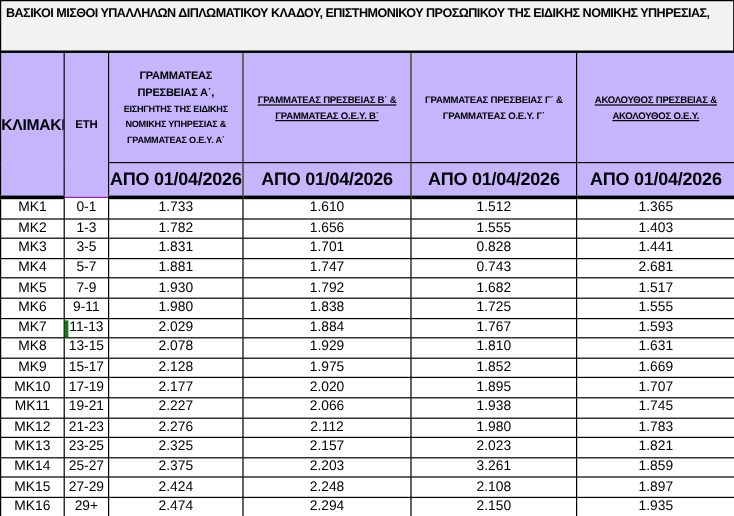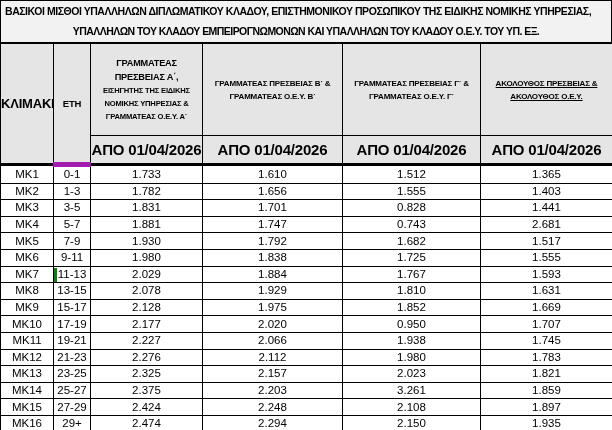--- a/index.html
+++ b/index.html
@@ -19,57 +19,56 @@
     font-size: 10.5px; font-weight: bold; letter-spacing: -0.55px; color: #000; white-space: nowrap;
   }
   table.grid {
     position: absolute; left: 0; top: 43px; width: 612px;
     border-collapse: collapse; table-layout: fixed;
   }
   table.grid td, table.grid th {
     border: 1px solid #000; padding: 0; text-align: center; color: #000;
     overflow: hidden;
   }
-  th { background: #e5e5e5; font-weight: bold; font-size: 8px; letter-spacing: -0.2px; line-height: 13px; }
+  th { background: #c4b5fd; font-weight: bold; font-size: 8px; letter-spacing: -0.2px; line-height: 13px; }
   th.date { font-size: 15px; font-weight: bold; height: 27px; }
   tr.head-main th { height: 91px; }
   tr.head-date th { border-bottom: 3px solid #000; }
   td { font-size: 11.5px; height: 15.6px; line-height: 15px; }
   td.eth { position: relative; }
   .green-mark { position: absolute; left: 0; top: 1px; width: 3px; height: 14px; background: #107c10; }
 </style>
 </head>
 <body>
 
 <div class="sheet">
   <div class="title-box">
     <div class="title-line1">ΒΑΣΙΚΟΙ ΜΙΣΘΟΙ ΥΠΑΛΛΗΛΩΝ ΔΙΠΛΩΜΑΤΙΚΟΥ ΚΛΑΔΟΥ, ΕΠΙΣΤΗΜΟΝΙΚΟΥ ΠΡΟΣΩΠΙΚΟΥ ΤΗΣ ΕΙΔΙΚΗΣ ΝΟΜΙΚΗΣ ΥΠΗΡΕΣΙΑΣ,</div>
-    <div class="title-line2">ΥΠΑΛΛΗΛΩΝ ΤΟΥ ΚΛΑΔΟΥ ΕΜΠΕΙΡΟΓΝΩΜΟΝΩΝ ΚΑΙ ΥΠΑΛΛΗΛΩΝ ΤΟΥ ΚΛΑΔΟΥ Ο.Ε.Υ. ΤΟΥ ΥΠ. ΕΞ.</div>
   </div>
 
   <table class="grid">
     <colgroup>
       <col style="width:53px">
       <col style="width:37px">
       <col style="width:112px">
       <col style="width:140px">
       <col style="width:138px">
       <col style="width:132px">
     </colgroup>
     <tbody>
         <tr class="head-main">
       <th rowspan="2" style="font-size:13px;border-bottom:3px solid #000;">ΚΛΙΜΑΚΙΟ</th>
-      <th rowspan="2" style="font-size:9.5px;border-bottom:5px solid #a21caf;">ΕΤΗ</th>
+      <th rowspan="2" style="font-size:9.5px;border-bottom:1px solid #a21caf;">ΕΤΗ</th>
       <th>
         <div class="big" style="font-size:9.2px;line-height:14px;">ΓΡΑΜΜΑΤΕΑΣ</div>
         <div class="big" style="font-size:9.2px;line-height:14px;">ΠΡΕΣΒΕΙΑΣ Α΄,</div>
         <div style="padding:0 4px;font-size:7.6px;line-height:13px;">ΕΙΣΗΓΗΤΗΣ ΤΗΣ ΕΙΔΙΚΗΣ ΝΟΜΙΚΗΣ ΥΠΗΡΕΣΙΑΣ &amp; ΓΡΑΜΜΑΤΕΑΣ Ο.Ε.Υ. Α΄</div>
       </th>
       <th>
-            <div style="padding:0 6px;">ΓΡΑΜΜΑΤΕΑΣ ΠΡΕΣΒΕΙΑΣ Β΄ &amp; ΓΡΑΜΜΑΤΕΑΣ Ο.Ε.Υ. Β΄</div>
+            <div style="padding:0 6px;text-decoration:underline;">ΓΡΑΜΜΑΤΕΑΣ ΠΡΕΣΒΕΙΑΣ Β΄ &amp; ΓΡΑΜΜΑΤΕΑΣ Ο.Ε.Υ. Β΄</div>
           </th>
       <th>
             <div style="padding:0 6px;">ΓΡΑΜΜΑΤΕΑΣ ΠΡΕΣΒΕΙΑΣ Γ΄ &amp; ΓΡΑΜΜΑΤΕΑΣ Ο.Ε.Υ. Γ΄</div>
           </th>
       <th>
             <div style="padding:0 10px;text-decoration:underline;">ΑΚΟΛΟΥΘΟΣ ΠΡΕΣΒΕΙΑΣ &amp; ΑΚΟΛΟΥΘΟΣ Ο.Ε.Υ.</div>
           </th>
     </tr>
     <tr class="head-date">
       <th class="date">ΑΠΟ 01/04/2026</th>
@@ -149,21 +148,21 @@
           <td><span>2.128</span></td>
           <td><span>1.975</span></td>
           <td><span>1.852</span></td>
           <td><span>1.669</span></td>
         </tr>
         <tr>
           <td><span>ΜΚ10</span></td>
           <td class="eth"><span>17-19</span></td>
           <td><span>2.177</span></td>
           <td><span>2.020</span></td>
-          <td><span>0.950</span></td>
+          <td><span>1.895</span></td>
           <td><span>1.707</span></td>
         </tr>
         <tr>
           <td><span>ΜΚ11</span></td>
           <td class="eth"><span>19-21</span></td>
           <td><span>2.227</span></td>
           <td><span>2.066</span></td>
           <td><span>1.938</span></td>
           <td><span>1.745</span></td>
         </tr>

